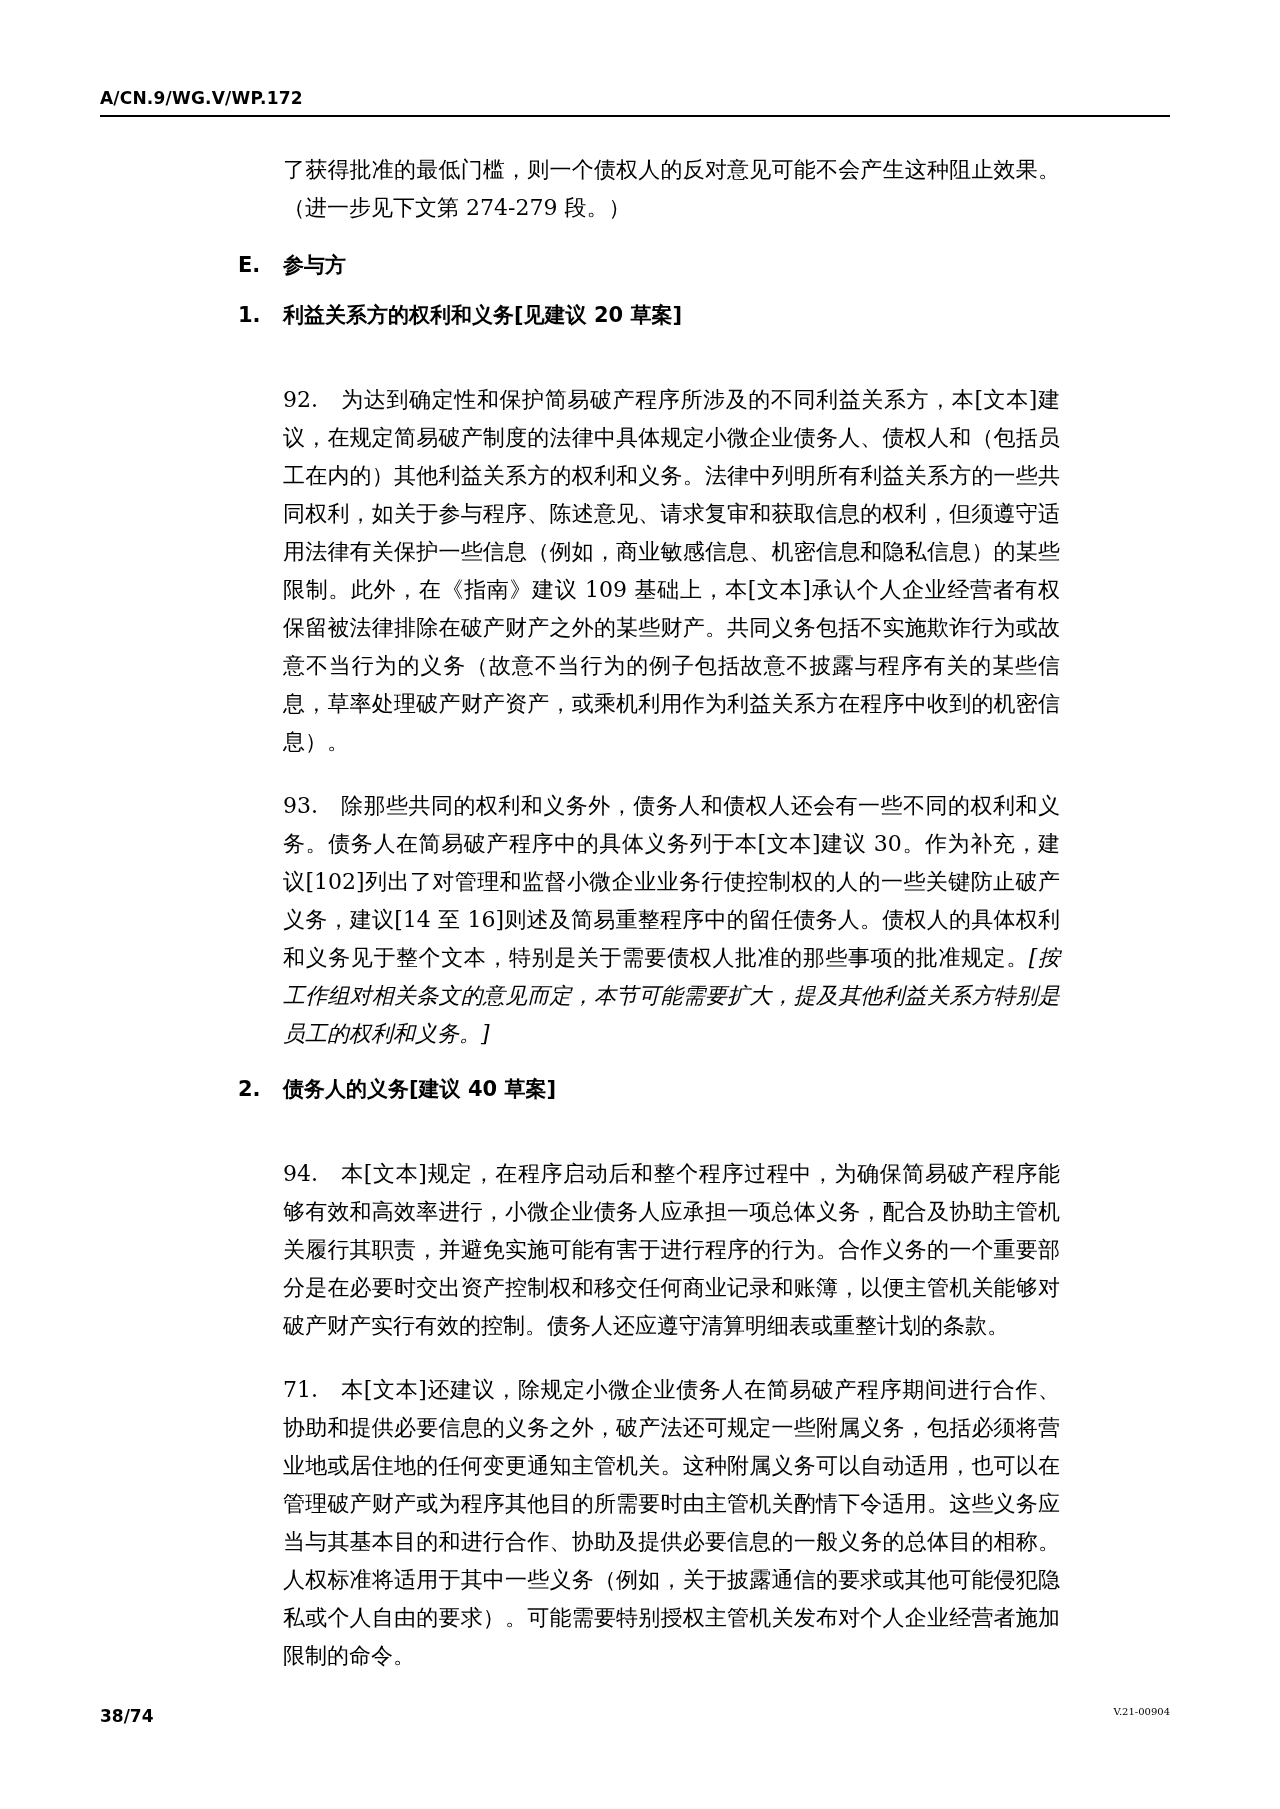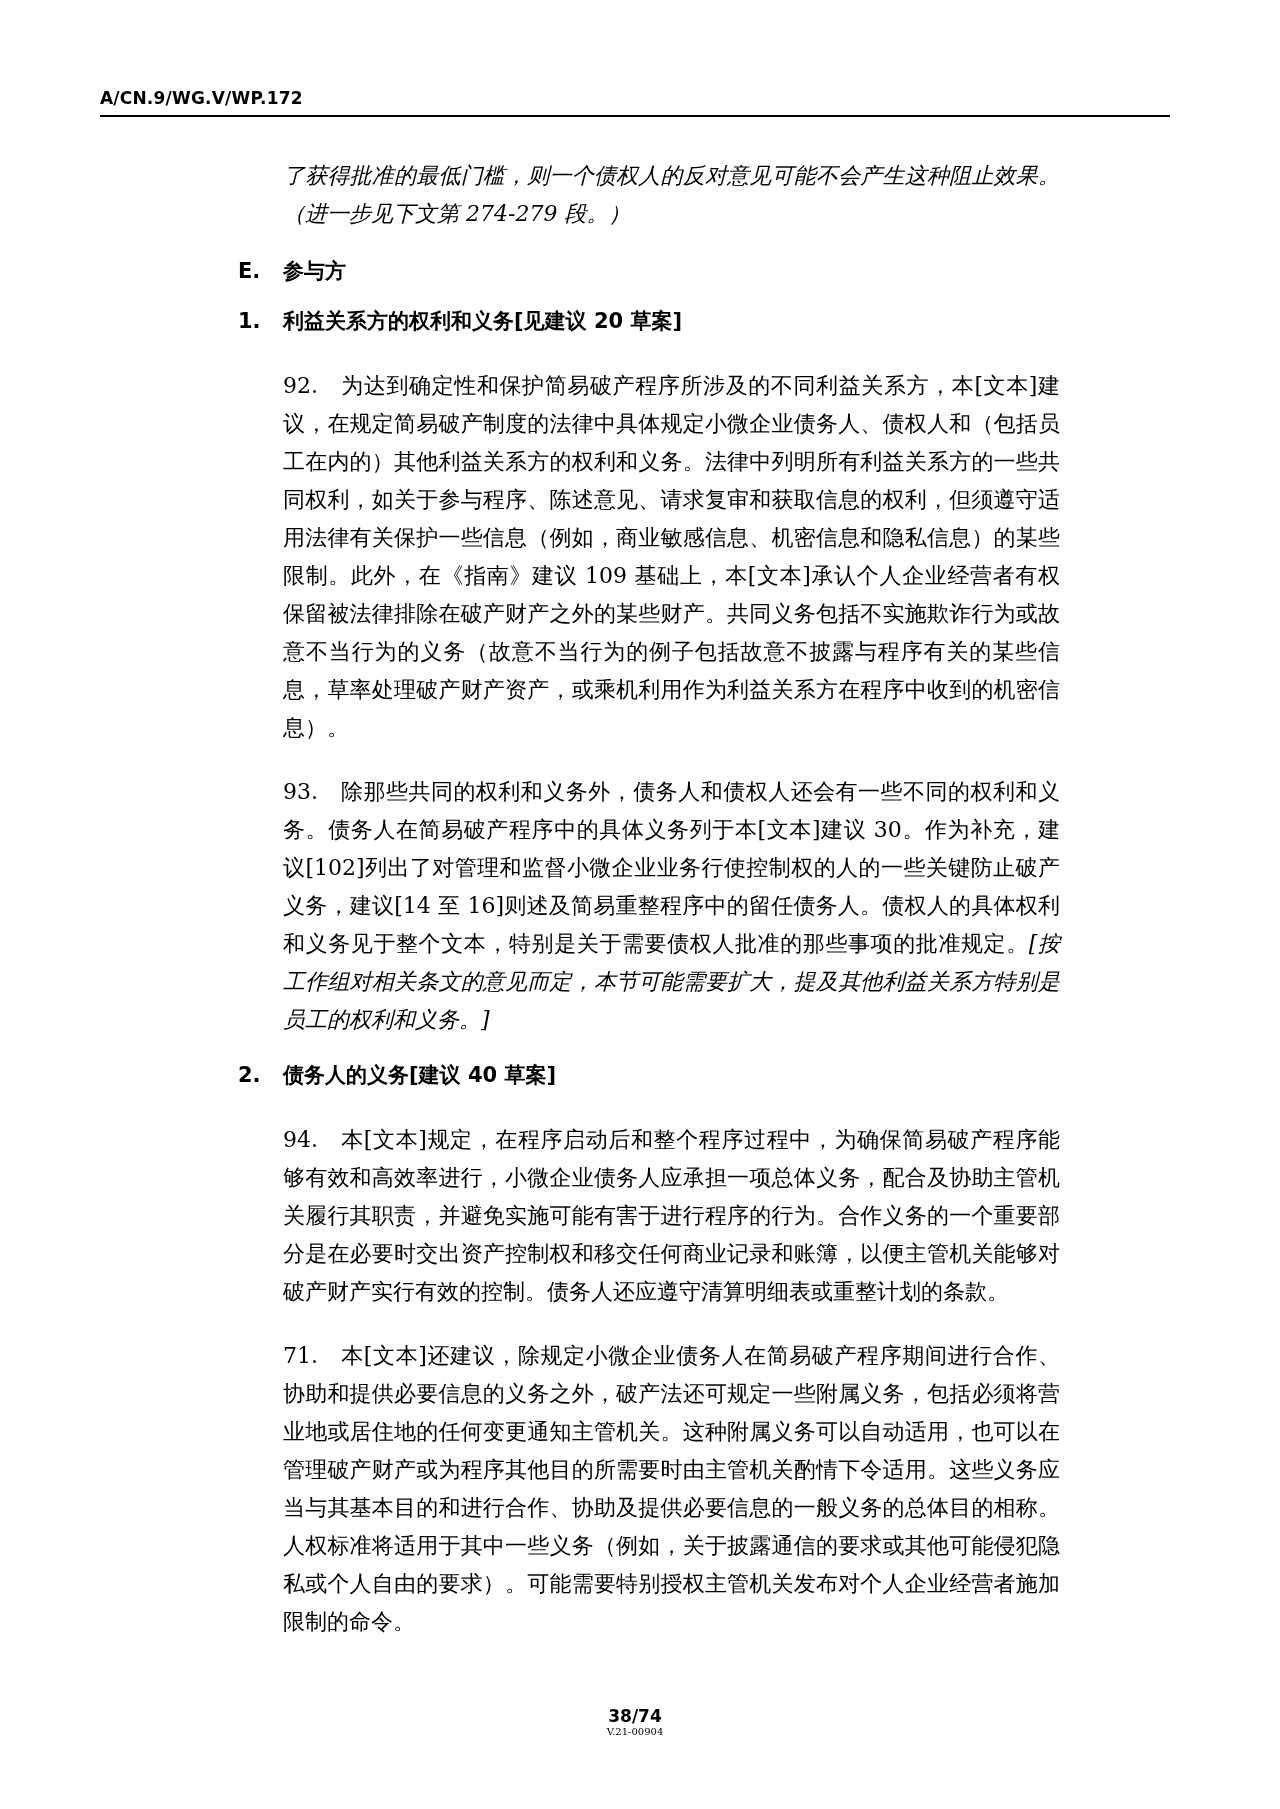--- a/index.html
+++ b/index.html
@@ -38,49 +38,48 @@
     width: 777px;
   }
   .block-paragraph {
     font-size: 22px;
     line-height: 38px;
     text-align: justify;
     text-justify: inter-ideograph;
     text-align-last: left;
     margin: 26px 0 0 0;
   }
-  .doc-body > .block-paragraph:first-child { margin-top: 11px; font-style: italic; }
+  .doc-body > .block-paragraph:first-child { margin-top: 5px; }
   .block-heading {
     position: relative;
     font-family: "DejaVu Sans", "Liberation Sans", sans-serif;
     font-weight: bold;
     font-size: 21px;
     line-height: 28px;
   }
   .block-heading.level-section { margin-top: 24px; }
   .block-heading.level-subsection { margin-top: 22px; }
-  .block-heading + .block-paragraph { margin-top: 32px; }
+  .block-heading + .block-paragraph { margin-top: 52px; }
   .block-heading + .block-heading { margin-top: 22px; }
   .heading-label {
     position: absolute;
     left: -45px;
     top: 0;
   }
   .run-italic {
     font-style: italic;
   }
   .doc-footer {
     position: absolute;
     left: 100px;
     right: 110px;
     top: 1706px;
     display: flex;
     justify-content: space-between;
-    align-items: center;
-    flex-direction: column;
+    align-items: flex-start;
   }
   .page-number {
     font-family: "DejaVu Sans", "Liberation Sans", sans-serif;
     font-weight: bold;
     font-size: 17px;
   }
   .job-number {
     font-family: "DejaVu Serif", "Liberation Serif", serif;
     font-size: 10px;
   }

